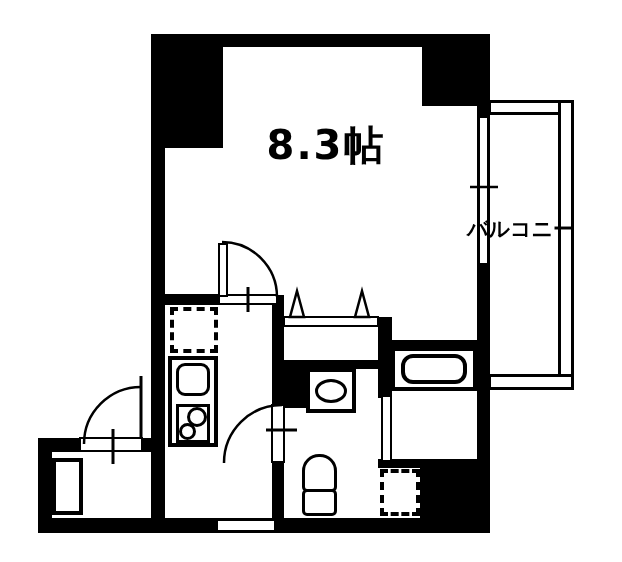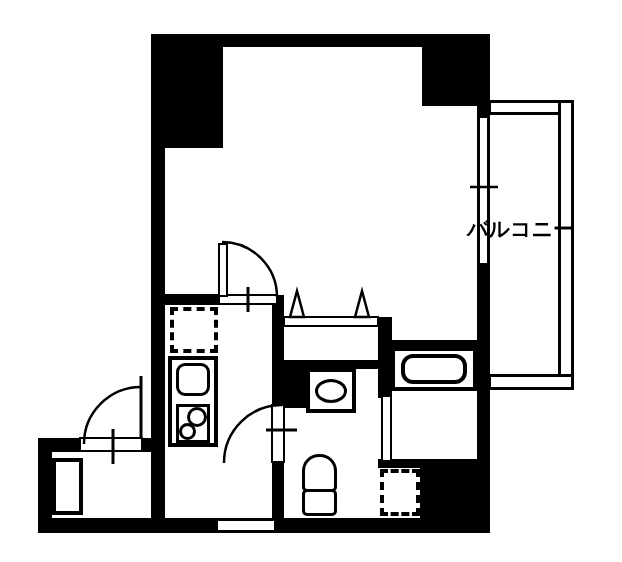--- a/index.html
+++ b/index.html
@@ -78,16 +78,17 @@
     <line x1="141" y1="376" x2="141" y2="438" stroke="#000" stroke-width="3"></line>
     <path d="M 290,317 L 304,317 L 297,291 Z" fill="#fff" stroke="#000" stroke-width="2.5"></path>
     <path d="M 355,317 L 369,317 L 362,291 Z" fill="#fff" stroke="#000" stroke-width="2.5"></path>
     <line x1="113" y1="429" x2="113" y2="464" stroke="#000" stroke-width="3"></line>
     <line x1="248" y1="287" x2="248" y2="312" stroke="#000" stroke-width="3"></line>
     <line x1="266" y1="430" x2="297" y2="430" stroke="#000" stroke-width="3"></line>
     <line x1="470" y1="187" x2="498" y2="187" stroke="#000" stroke-width="2.5"></line>
   </svg>
 
   <div class="txt" id="room-label">
+    <div>8.3帖</div>
   </div>
   <div class="txt" id="balcony-label">バルコニー</div>
 
 </div>
 
 </body></html>

